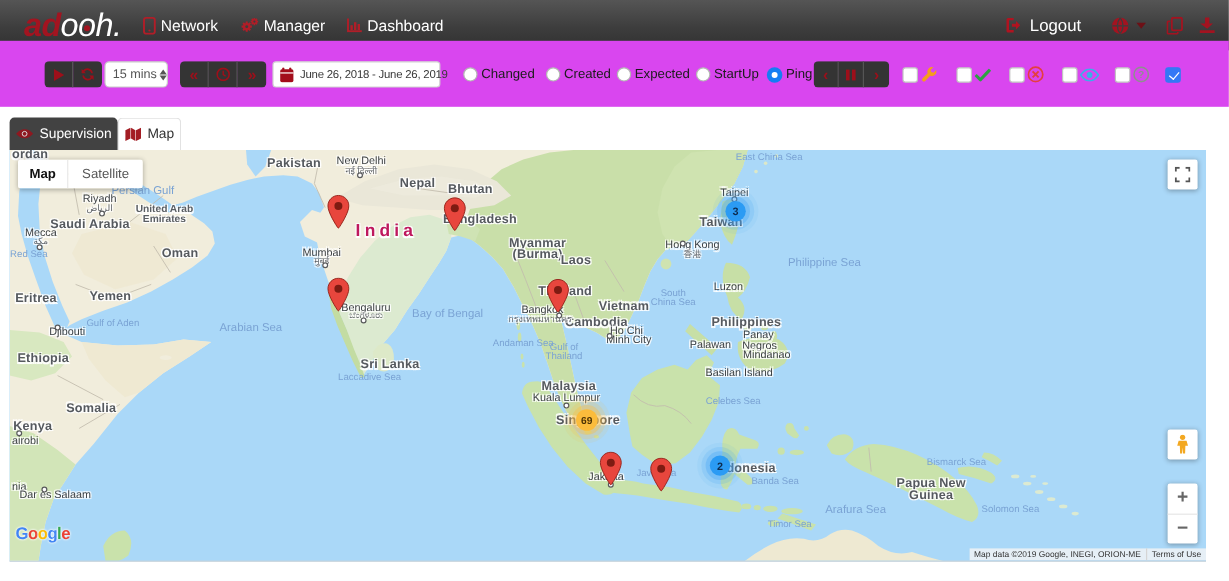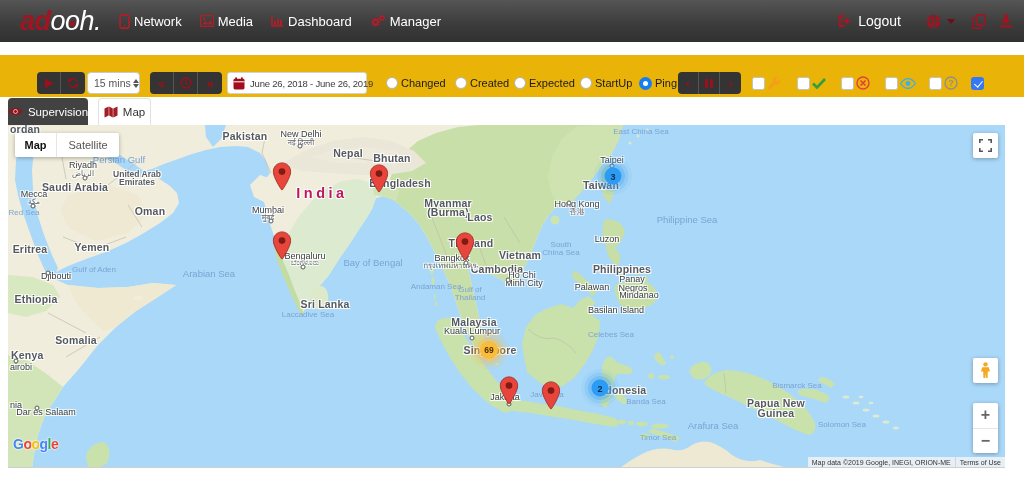--- a/index.html
+++ b/index.html
@@ -24,21 +24,21 @@
   .nav-right { margin-left:auto; display:flex; align-items:center; margin-right:11px; }
   .logout { display:flex; align-items:center; color:#fff; font-size:14px; margin-right:25px; }
   .logout .ic { margin-right:5px; display:inline-flex; }
   .hdr-ic { display:inline-flex; align-items:center; margin-left:0; }
   .globe-wrap { display:flex; align-items:center; margin-right:17px; }
   .caret-down { width:0; height:0; border-left:4.5px solid transparent; border-right:4.5px solid transparent;
     border-top:5px solid #6d1016; margin-left:6px; }
   .copy-ic { margin-right:13px; }
 
   
-  .toolbar { position:absolute; left:0; top:55px; width:1024px; height:55px; background:#eab308; }
+  .toolbar { position:absolute; left:0; top:34px; width:1024px; height:55px; background:#d946ef; }
   .tb { position:absolute; top:17px; height:22px; }
   .btn-group { display:flex; border-radius:4px; overflow:hidden; }
   .dbtn { width:24px; height:22px; background:#343434; border-right:1px solid #555;
     display:flex; align-items:center; justify-content:center; cursor:pointer; }
   .dbtn:last-child { border-right:none; }
   .dbtn .tx { color:#9d0f1a; font-weight:bold; }
   .g1 { left:37px; }
   .sel { left:87px; width:53px; background:#fff; border:1px solid #c9c9c9; border-radius:4px;
     display:flex; align-items:center; padding:0 4px 0 6px; cursor:pointer; }
   .sel .val { font-size:10.5px; color:#555; flex:1; white-space:nowrap; }
@@ -67,21 +67,21 @@
   .cb-item.checked .cb-box::after { content:""; position:absolute; left:3.5px; top:1px; width:4px; height:7px;
     border:solid #fff; border-width:0 1.8px 1.8px 0; transform:rotate(40deg); }
   .cb-item .lbl { font-size:11.5px; color:#1b1b1b; margin-left:2px; }
   .cb-item .fic { display:inline-flex; }
 
   
   .tab-row { position:absolute; left:0; top:97px; width:1024px; height:28px; background:#fff; }
   .tab { position:absolute; top:1px; height:27px; display:flex; align-items:center; justify-content:center;
     border-radius:4px 4px 0 0; cursor:pointer; font-size:11.5px; }
   .tab .ic { display:inline-flex; margin-right:5px; }
-  .tab-active { left:8px; width:80px; background:#424242; color:#fff; }
+  .tab-active { left:8px; width:90px; background:#424242; color:#fff; }
   .tab-inactive { left:98px; width:53px; background:#fff; border:1px solid #e2e2e2; border-bottom:none; color:#333; }
 
   
   .map { position:absolute; left:8px; top:125px; width:997px; height:343px; background:#aad8f8;
     overflow:hidden; border-bottom:1px solid #cfcfcf; }
   .map svg.geo { position:absolute; left:0; top:0; }
   .mlabel { position:absolute; transform:translate(-50%,-50%); white-space:nowrap; z-index:3;
     text-shadow:-1px -1px 0 rgba(255,255,255,.85), 1px -1px 0 rgba(255,255,255,.85), -1px 1px 0 rgba(255,255,255,.85), 1px 1px 0 rgba(255,255,255,.85), 0 1px 1px rgba(255,255,255,.8); }
   .mlabel.country { font-size:10.5px; font-weight:bold; color:#55595e; letter-spacing:.2px; }
   .mlabel.country-big { font-size:14.5px; font-weight:bold; color:#be185d; letter-spacing:3.5px; }
@@ -139,41 +139,20 @@
         <span class="ic">
           <svg width="11" height="15" viewBox="0 0 11 15">
             <rect x="1" y="0.9" width="9" height="13.2" rx="1.8" fill="none" stroke="#b01e28" stroke-width="1.6"></rect>
             <circle cx="5.5" cy="11.4" r="0.9" fill="#b01e28"></circle>
           </svg>
         </span>
         <span>Network</span>
       </div>
       <div class="nav-item">
         <span class="ic">
-          <svg width="14" height="12" viewBox="0 0 14 12">
-            <rect x="0.5" y="0.5" width="13" height="11" rx="1.2" fill="none" stroke="#b01e28" stroke-width="1.4"></rect>
-            <circle cx="4.2" cy="4" r="1.2" fill="#b01e28"></circle>
-            <path d="M2 9.5 L5.5 6 L8 8.5 L10.5 5 L12.5 9.5 Z" fill="#b01e28"></path>
-          </svg>
-        </span>
-        <span>Media</span>
-      </div>
-      <div class="nav-item">
-        <span class="ic">
-          <svg width="13" height="12" viewBox="0 0 13 12">
-            <path d="M1 0.5 V11 H12.5" fill="none" stroke="#b01e28" stroke-width="1.6"></path>
-            <rect x="3" y="6" width="2" height="4" fill="#b01e28"></rect>
-            <rect x="6" y="3.5" width="2" height="6.5" fill="#b01e28"></rect>
-            <rect x="9" y="5" width="2" height="5" fill="#b01e28"></rect>
-          </svg>
-        </span>
-        <span>Dashboard</span>
-      </div>
-      <div class="nav-item">
-        <span class="ic">
           <svg width="16" height="14" viewBox="0 0 16 14">
             <g fill="#b01e28">
               <circle cx="5.6" cy="8.2" r="3.1"></circle>
               <g stroke="#b01e28" stroke-width="1.7">
                 <line x1="5.6" y1="3.9" x2="5.6" y2="12.5"></line>
                 <line x1="1.3" y1="8.2" x2="9.9" y2="8.2"></line>
                 <line x1="2.6" y1="5.2" x2="8.6" y2="11.2"></line>
                 <line x1="8.6" y1="5.2" x2="2.6" y2="11.2"></line>
               </g>
               <circle cx="12" cy="4" r="2.3"></circle>
@@ -182,20 +161,31 @@
                 <line x1="8.9" y1="4" x2="15.1" y2="4"></line>
                 <line x1="9.8" y1="1.8" x2="14.2" y2="6.2"></line>
                 <line x1="14.2" y1="1.8" x2="9.8" y2="6.2"></line>
               </g>
             </g>
             <circle cx="5.6" cy="8.2" r="1.2" fill="#3d3d3d"></circle>
             <circle cx="12" cy="4" r="0.9" fill="#3d3d3d"></circle>
           </svg>
         </span>
         <span>Manager</span>
+      </div>
+      <div class="nav-item">
+        <span class="ic">
+          <svg width="13" height="12" viewBox="0 0 13 12">
+            <path d="M1 0.5 V11 H12.5" fill="none" stroke="#b01e28" stroke-width="1.6"></path>
+            <rect x="3" y="6" width="2" height="4" fill="#b01e28"></rect>
+            <rect x="6" y="3.5" width="2" height="6.5" fill="#b01e28"></rect>
+            <rect x="9" y="5" width="2" height="5" fill="#b01e28"></rect>
+          </svg>
+        </span>
+        <span>Dashboard</span>
       </div>
     </div>
   <div class="nav-right">
     <div class="logout">
       <span class="ic">
         <svg class="icon-svg" width="15" height="14" viewBox="0 0 16 14">
           <path d="M7.2 0.5 H2.2 a1.4 1.4 0 0 0 -1.4 1.4 V12.1 a1.4 1.4 0 0 0 1.4 1.4 H7.2 V11.3 H3 V2.7 h4.2 Z" fill="#b01320"></path>
           <path d="M9.2 3.2 L13 7 L9.2 10.8 V8.3 H5.6 V5.7 H9.2 Z" fill="#b01320"></path>
         </svg>
       </span>

